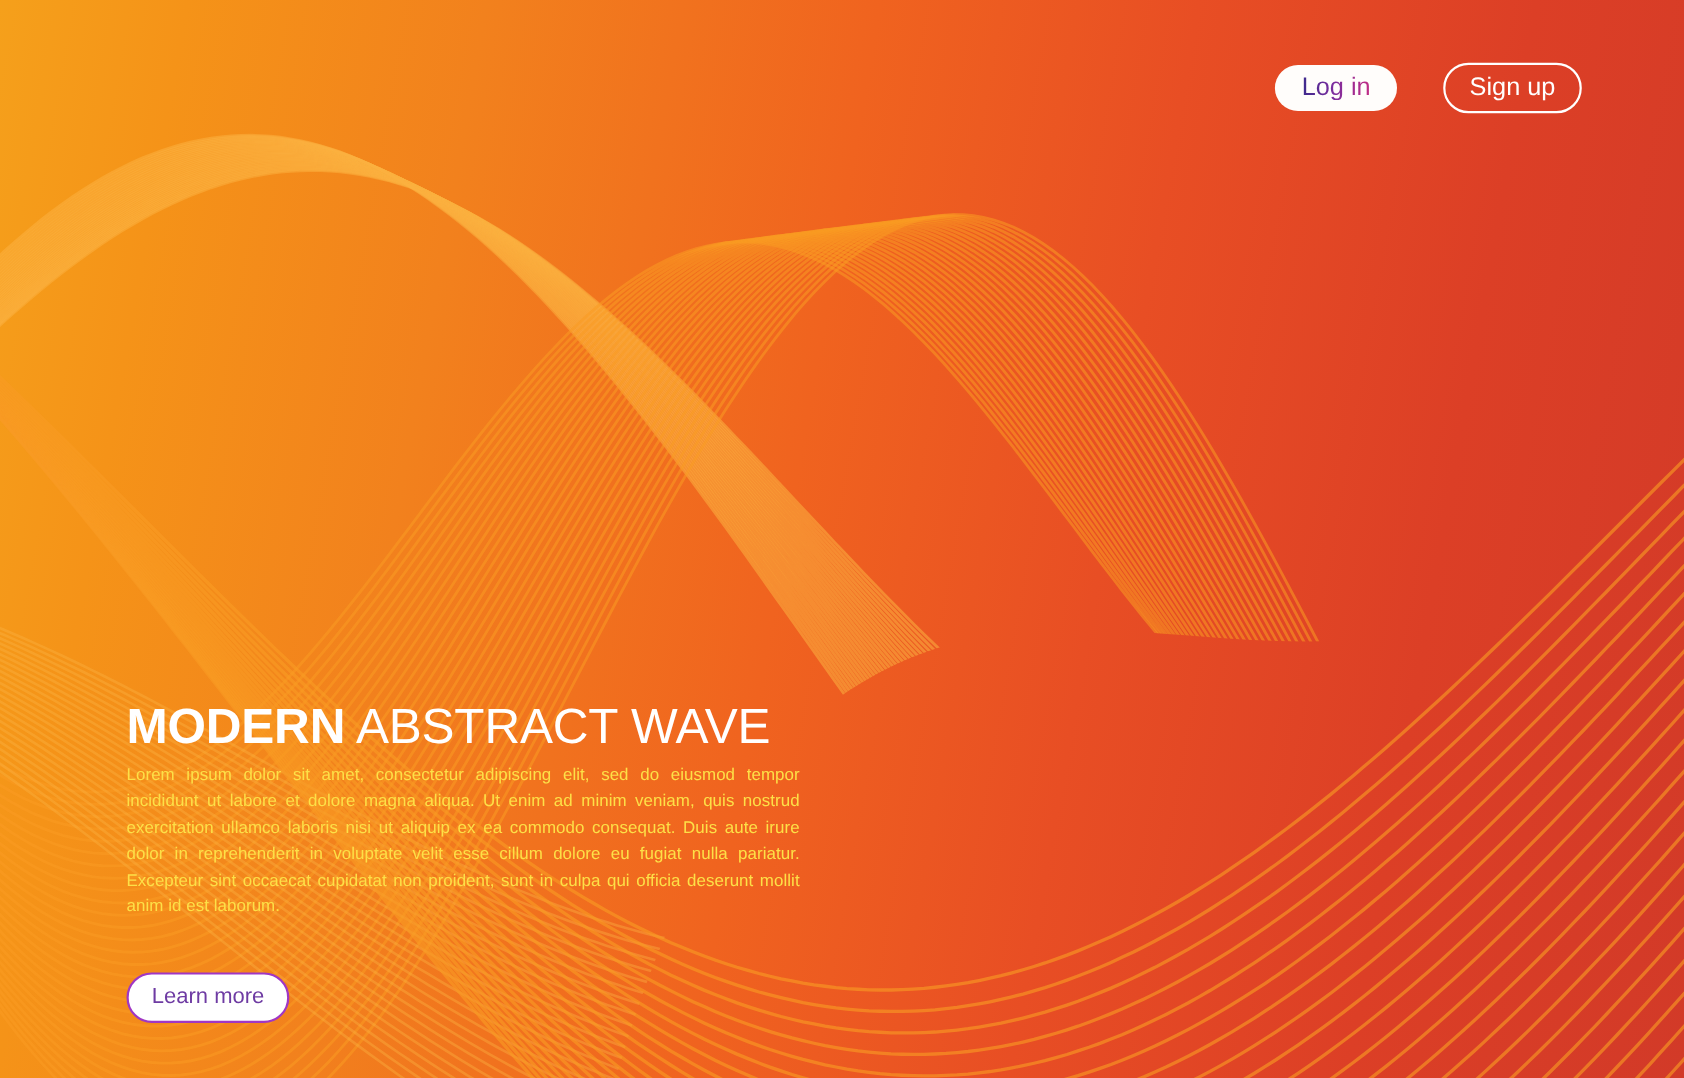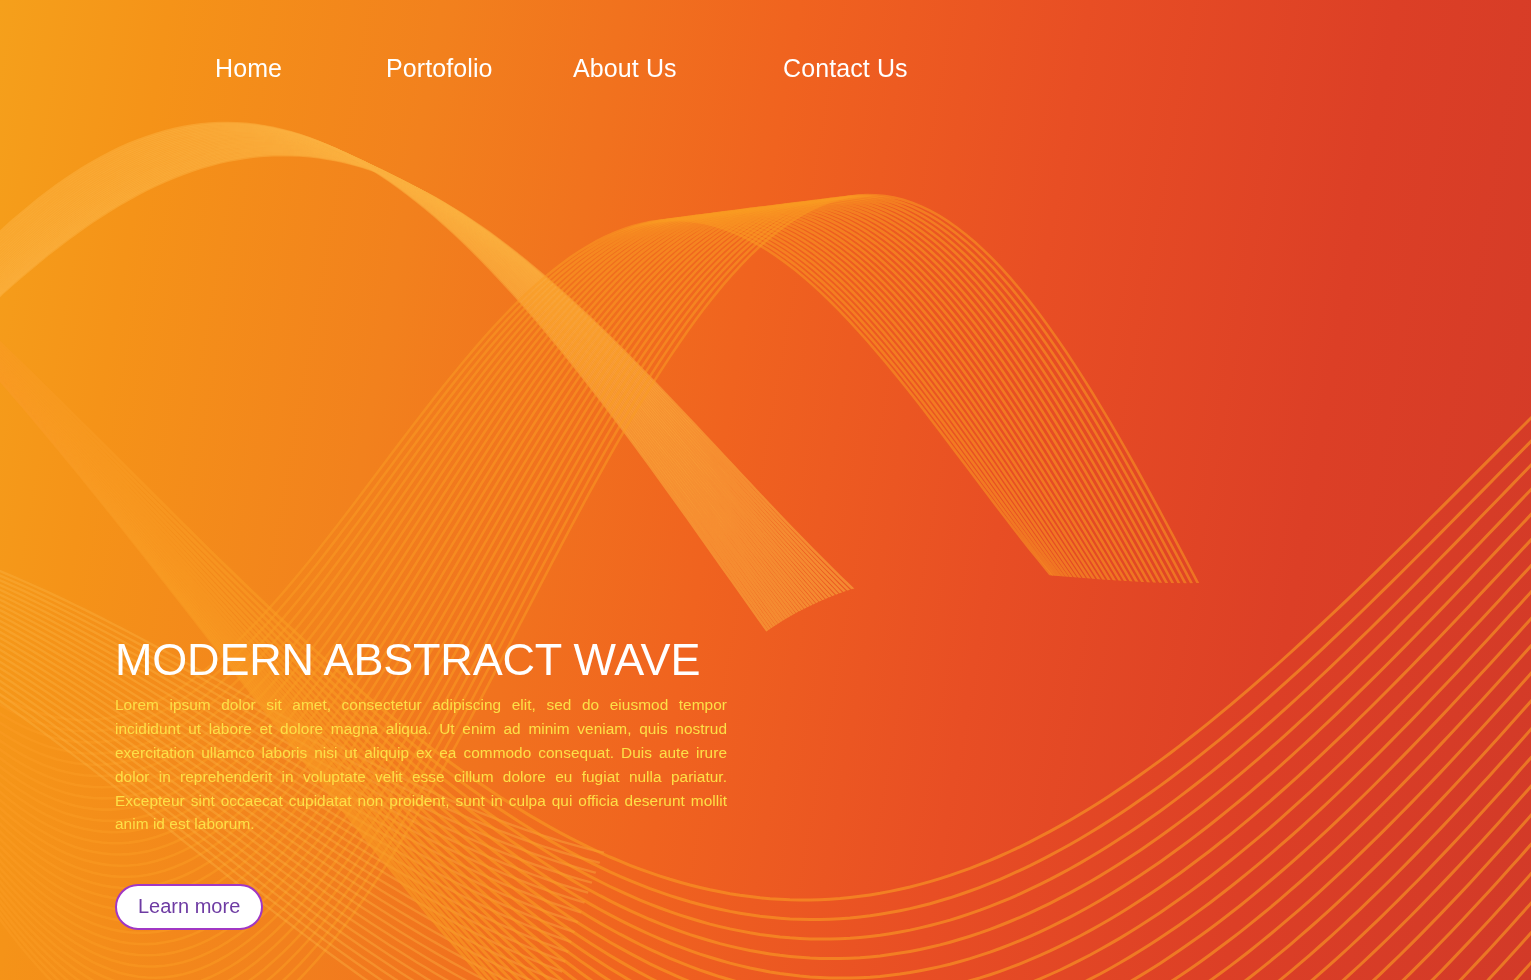--- a/index.html
+++ b/index.html
@@ -121,21 +121,21 @@
     width: 612px;
   }
   #hero-title {
     margin: 0;
     color: #FFFFFF;
     font-size: 45px;
     line-height: 1.06;
     letter-spacing: -0.2px;
     white-space: nowrap;
   }
-  #hero-title .t-bold   { font-weight: 400; }
+  #hero-title .t-bold   { font-weight: 700; }
   #hero-title .t-light  { font-weight: 400; }
 
   #hero-paragraph {
     margin: 9px 0 0 0;
     width: 612px;
     color: #fde047;
     font-size: 15.4px;
     line-height: 1.555;
     text-align: justify;
     letter-spacing: 0.05px;
@@ -280,35 +280,29 @@
         <path d="M-60.0,311.8L-50.0,322.3L-40.0,332.9L-30.0,343.7L-20.0,354.6L-10.0,365.6L0.0,376.7L10.0,387.9L20.0,399.2L30.0,410.6L40.0,422.1L50.0,433.7L60.0,445.4L70.0,457.1L80.0,468.9L90.0,480.8L100.0,492.8L110.0,504.8L120.0,516.8L130.0,528.9L140.0,541.1L150.0,553.2L160.0,565.5L170.0,577.7L180.0,589.9L190.0,602.2L200.0,614.5L210.0,626.7L220.0,639.0L230.0,651.3L240.0,663.5L250.0,675.8L260.0,688.0L270.0,700.2L280.0,712.3L290.0,724.4L300.0,736.5L310.0,748.5L320.0,760.5L330.0,772.4L340.0,784.2L350.0,796.0L360.0,807.7L370.0,819.3L380.0,830.8L390.0,842.3L400.0,853.6L410.0,864.8L420.0,876.0L430.0,887.0L440.0,897.9L450.0,908.7L460.0,919.4L470.0,929.9L480.0,940.3L490.0,950.6L500.0,960.7L510.0,970.7L520.0,980.5L530.0,990.2L540.0,999.7L550.0,1009.1L560.0,1018.3L570.0,1027.3L580.0,1036.1L590.0,1044.8L600.0,1053.3L610.0,1061.6L620.0,1069.7L630.0,1077.6L640.0,1085.3L650.0,1092.8L660.0,1100.1L670.0,1107.2L680.0,1114.1L690.0,1120.8L700.0,1127.2L710.0,1133.5L720.0,1139.5L730.0,1145.3L740.0,1150.9L750.0,1156.2L760.0,1161.3L770.0,1166.2L780.0,1170.8L790.0,1175.2L800.0,1179.4L810.0,1183.3L820.0,1187.0L830.0,1190.5L840.0,1193.6L850.0,1196.6L860.0,1199.3L870.0,1201.7L880.0,1203.9L890.0,1205.9L900.0,1207.6L910.0,1209.0L920.0,1210.2L930.0,1211.1L940.0,1211.8L950.0,1212.2L960.0,1212.4L970.0,1212.3L980.0,1211.9L990.0,1211.3L1000.0,1210.5L1010.0,1209.4L1020.0,1208.0L1030.0,1206.4L1040.0,1204.5L1050.0,1202.4L1060.0,1200.0L1070.0,1197.4L1080.0,1194.5L1090.0,1191.4L1100.0,1188.0L1110.0,1184.4L1120.0,1180.6L1130.0,1176.5L1140.0,1172.1L1150.0,1167.6L1160.0,1162.8L1170.0,1157.7L1180.0,1152.4L1190.0,1146.9L1200.0,1141.2L1210.0,1135.2L1220.0,1129.1L1230.0,1122.7L1240.0,1116.0L1250.0,1109.2L1260.0,1102.2L1270.0,1094.9L1280.0,1087.5L1290.0,1079.8L1300.0,1072.0L1310.0,1063.9L1320.0,1055.7L1330.0,1047.3L1340.0,1038.7L1350.0,1029.9L1360.0,1020.9L1370.0,1011.8L1380.0,1002.5L1390.0,993.0L1400.0,983.4L1410.0,973.6L1420.0,963.6L1430.0,953.6L1440.0,943.3L1450.0,933.0L1460.0,922.5L1470.0,911.8L1480.0,901.1L1490.0,890.2L1500.0,879.2L1510.0,868.1L1520.0,856.9L1530.0,845.6L1540.0,834.1L1550.0,822.6L1560.0,811.1L1570.0,799.4L1580.0,787.6L1590.0,775.8" fill="none" stroke="#F99B23" stroke-width="3" opacity="0.62" stroke-linecap="round"></path>
         <path d="M-60.0,312.4L-50.0,322.9L-40.0,333.6L-30.0,344.4L-20.0,355.4L-10.0,366.5L0.0,377.6L10.0,388.9L20.0,400.3L30.0,411.8L40.0,423.4L50.0,435.1L60.0,446.8L70.0,458.6L80.0,470.6L90.0,482.5L100.0,494.6L110.0,506.7L120.0,518.8L130.0,531.0L140.0,543.3L150.0,555.6L160.0,567.9L170.0,580.2L180.0,592.6L190.0,605.0L200.0,617.4L210.0,629.8L220.0,642.2L230.0,654.6L240.0,666.9L250.0,679.3L260.0,691.7L270.0,704.0L280.0,716.3L290.0,728.5L300.0,740.8L310.0,752.9L320.0,765.0L330.0,777.1L340.0,789.1L350.0,801.0L360.0,812.9L370.0,824.7L380.0,836.4L390.0,848.0L400.0,859.5L410.0,871.0L420.0,882.3L430.0,893.5L440.0,904.6L450.0,915.6L460.0,926.4L470.0,937.2L480.0,947.8L490.0,958.3L500.0,968.6L510.0,978.8L520.0,988.8L530.0,998.7L540.0,1008.5L550.0,1018.0L560.0,1027.4L570.0,1036.7L580.0,1045.8L590.0,1054.6L600.0,1063.4L610.0,1071.9L620.0,1080.2L630.0,1088.4L640.0,1096.3L650.0,1104.1L660.0,1111.6L670.0,1119.0L680.0,1126.1L690.0,1133.0L700.0,1139.7L710.0,1146.2L720.0,1152.5L730.0,1158.6L740.0,1164.4L750.0,1170.0L760.0,1175.4L770.0,1180.5L780.0,1185.4L790.0,1190.1L800.0,1194.5L810.0,1198.7L820.0,1202.6L830.0,1206.3L840.0,1209.8L850.0,1213.0L860.0,1216.0L870.0,1218.7L880.0,1221.2L890.0,1223.4L900.0,1225.3L910.0,1227.0L920.0,1228.5L930.0,1229.7L940.0,1230.6L950.0,1231.3L960.0,1231.7L970.0,1231.9L980.0,1231.8L990.0,1231.5L1000.0,1230.9L1010.0,1230.0L1020.0,1228.9L1030.0,1227.6L1040.0,1225.9L1050.0,1224.1L1060.0,1221.9L1070.0,1219.6L1080.0,1216.9L1090.0,1214.1L1100.0,1210.9L1110.0,1207.6L1120.0,1204.0L1130.0,1200.1L1140.0,1196.0L1150.0,1191.6L1160.0,1187.1L1170.0,1182.2L1180.0,1177.2L1190.0,1171.9L1200.0,1166.4L1210.0,1160.6L1220.0,1154.6L1230.0,1148.4L1240.0,1142.0L1250.0,1135.4L1260.0,1128.5L1270.0,1121.5L1280.0,1114.2L1290.0,1106.7L1300.0,1099.0L1310.0,1091.1L1320.0,1083.1L1330.0,1074.8L1340.0,1066.3L1350.0,1057.7L1360.0,1048.9L1370.0,1039.9L1380.0,1030.7L1390.0,1021.3L1400.0,1011.8L1410.0,1002.1L1420.0,992.3L1430.0,982.3L1440.0,972.2L1450.0,961.9L1460.0,951.4L1470.0,940.9L1480.0,930.2L1490.0,919.4L1500.0,908.4L1510.0,897.4L1520.0,886.2L1530.0,874.9L1540.0,863.5L1550.0,852.0L1560.0,840.4L1570.0,828.8L1580.0,817.0L1590.0,805.2" fill="none" stroke="#F99B23" stroke-width="3" opacity="0.62" stroke-linecap="round"></path>
         <path d="M-60.0,312.8L-50.0,323.4L-40.0,334.2L-30.0,345.1L-20.0,356.1L-10.0,367.2L0.0,378.5L10.0,389.8L20.0,401.3L30.0,412.8L40.0,424.5L50.0,436.2L60.0,448.1L70.0,460.0L80.0,472.0L90.0,484.1L100.0,496.2L110.0,508.4L120.0,520.6L130.0,533.0L140.0,545.3L150.0,557.7L160.0,570.1L170.0,582.6L180.0,595.0L190.0,607.5L200.0,620.1L210.0,632.6L220.0,645.1L230.0,657.6L240.0,670.1L250.0,682.6L260.0,695.1L270.0,707.6L280.0,720.0L290.0,732.4L300.0,744.8L310.0,757.1L320.0,769.4L330.0,781.6L340.0,793.8L350.0,805.9L360.0,817.9L370.0,829.8L380.0,841.7L390.0,853.5L400.0,865.2L410.0,876.8L420.0,888.3L430.0,899.7L440.0,911.0L450.0,922.2L460.0,933.2L470.0,944.2L480.0,955.0L490.0,965.7L500.0,976.2L510.0,986.6L520.0,996.9L530.0,1007.0L540.0,1016.9L550.0,1026.7L560.0,1036.3L570.0,1045.8L580.0,1055.1L590.0,1064.2L600.0,1073.1L610.0,1081.9L620.0,1090.5L630.0,1098.9L640.0,1107.0L650.0,1115.0L660.0,1122.8L670.0,1130.4L680.0,1137.8L690.0,1145.0L700.0,1151.9L710.0,1158.7L720.0,1165.2L730.0,1171.5L740.0,1177.6L750.0,1183.5L760.0,1189.1L770.0,1194.5L780.0,1199.7L790.0,1204.6L800.0,1209.3L810.0,1213.7L820.0,1218.0L830.0,1221.9L840.0,1225.7L850.0,1229.1L860.0,1232.4L870.0,1235.3L880.0,1238.1L890.0,1240.6L900.0,1242.8L910.0,1244.8L920.0,1246.5L930.0,1247.9L940.0,1249.2L950.0,1250.1L960.0,1250.8L970.0,1251.2L980.0,1251.4L990.0,1251.3L1000.0,1251.0L1010.0,1250.4L1020.0,1249.6L1030.0,1248.5L1040.0,1247.1L1050.0,1245.5L1060.0,1243.6L1070.0,1241.5L1080.0,1239.1L1090.0,1236.5L1100.0,1233.6L1110.0,1230.5L1120.0,1227.1L1130.0,1223.5L1140.0,1219.6L1150.0,1215.5L1160.0,1211.2L1170.0,1206.6L1180.0,1201.7L1190.0,1196.7L1200.0,1191.4L1210.0,1185.8L1220.0,1180.1L1230.0,1174.1L1240.0,1167.9L1250.0,1161.4L1260.0,1154.8L1270.0,1147.9L1280.0,1140.8L1290.0,1133.5L1300.0,1126.0L1310.0,1118.3L1320.0,1110.4L1330.0,1102.3L1340.0,1094.0L1350.0,1085.5L1360.0,1076.8L1370.0,1067.9L1380.0,1058.9L1390.0,1049.7L1400.0,1040.3L1410.0,1030.7L1420.0,1021.0L1430.0,1011.1L1440.0,1001.1L1450.0,990.9L1460.0,980.5L1470.0,970.0L1480.0,959.4L1490.0,948.7L1500.0,937.8L1510.0,926.8L1520.0,915.6L1530.0,904.4L1540.0,893.0L1550.0,881.6L1560.0,870.0L1570.0,858.4L1580.0,846.6L1590.0,834.8" fill="none" stroke="#F99B23" stroke-width="3" opacity="0.62" stroke-linecap="round"></path>
         <path d="M-60.0,313.1L-50.0,323.8L-40.0,334.6L-30.0,345.6L-20.0,356.6L-10.0,367.8L0.0,379.1L10.0,390.6L20.0,402.1L30.0,413.7L40.0,425.5L50.0,437.3L60.0,449.2L70.0,461.2L80.0,473.3L90.0,485.5L100.0,497.7L110.0,510.0L120.0,522.3L130.0,534.7L140.0,547.2L150.0,559.6L160.0,572.2L170.0,584.7L180.0,597.3L190.0,609.9L200.0,622.6L210.0,635.2L220.0,647.8L230.0,660.5L240.0,673.1L250.0,685.8L260.0,698.4L270.0,711.0L280.0,723.6L290.0,736.1L300.0,748.6L310.0,761.1L320.0,773.5L330.0,785.9L340.0,798.2L350.0,810.5L360.0,822.6L370.0,834.8L380.0,846.8L390.0,858.8L400.0,870.6L410.0,882.4L420.0,894.1L430.0,905.7L440.0,917.2L450.0,928.5L460.0,939.8L470.0,950.9L480.0,961.9L490.0,972.8L500.0,983.5L510.0,994.1L520.0,1004.6L530.0,1014.9L540.0,1025.1L550.0,1035.1L560.0,1044.9L570.0,1054.6L580.0,1064.1L590.0,1073.5L600.0,1082.6L610.0,1091.6L620.0,1100.4L630.0,1109.0L640.0,1117.5L650.0,1125.7L660.0,1133.7L670.0,1141.6L680.0,1149.2L690.0,1156.6L700.0,1163.8L710.0,1170.8L720.0,1177.6L730.0,1184.2L740.0,1190.5L750.0,1196.6L760.0,1202.5L770.0,1208.2L780.0,1213.6L790.0,1218.8L800.0,1223.8L810.0,1228.5L820.0,1233.0L830.0,1237.2L840.0,1241.2L850.0,1245.0L860.0,1248.5L870.0,1251.7L880.0,1254.7L890.0,1257.5L900.0,1260.0L910.0,1262.2L920.0,1264.2L930.0,1265.9L940.0,1267.4L950.0,1268.6L960.0,1269.6L970.0,1270.3L980.0,1270.8L990.0,1270.9L1000.0,1270.9L1010.0,1270.6L1020.0,1270.0L1030.0,1269.1L1040.0,1268.0L1050.0,1266.7L1060.0,1265.1L1070.0,1263.2L1080.0,1261.1L1090.0,1258.7L1100.0,1256.1L1110.0,1253.2L1120.0,1250.1L1130.0,1246.7L1140.0,1243.1L1150.0,1239.2L1160.0,1235.1L1170.0,1230.7L1180.0,1226.1L1190.0,1221.3L1200.0,1216.2L1210.0,1210.9L1220.0,1205.3L1230.0,1199.6L1240.0,1193.6L1250.0,1187.3L1260.0,1180.9L1270.0,1174.2L1280.0,1167.3L1290.0,1160.2L1300.0,1152.9L1310.0,1145.4L1320.0,1137.6L1330.0,1129.7L1340.0,1121.5L1350.0,1113.2L1360.0,1104.7L1370.0,1096.0L1380.0,1087.1L1390.0,1078.0L1400.0,1068.7L1410.0,1059.3L1420.0,1049.7L1430.0,1039.9L1440.0,1030.0L1450.0,1019.9L1460.0,1009.7L1470.0,999.3L1480.0,988.8L1490.0,978.1L1500.0,967.3L1510.0,956.3L1520.0,945.3L1530.0,934.1L1540.0,922.8L1550.0,911.3L1560.0,899.8L1570.0,888.2L1580.0,876.4L1590.0,864.6" fill="none" stroke="#F99B23" stroke-width="3" opacity="0.62" stroke-linecap="round"></path>
         <path d="M-60.0,313.4L-50.0,324.1L-40.0,335.0L-30.0,346.0L-20.0,357.1L-10.0,368.3L0.0,379.7L10.0,391.2L20.0,402.8L30.0,414.5L40.0,426.3L50.0,438.2L60.0,450.2L70.0,462.3L80.0,474.4L90.0,486.7L100.0,499.0L110.0,511.4L120.0,523.8L130.0,536.3L140.0,548.8L150.0,561.4L160.0,574.1L170.0,586.7L180.0,599.4L190.0,612.1L200.0,624.9L210.0,637.6L220.0,650.4L230.0,663.2L240.0,675.9L250.0,688.7L260.0,701.4L270.0,714.2L280.0,726.9L290.0,739.6L300.0,752.2L310.0,764.8L320.0,777.4L330.0,789.9L340.0,802.4L350.0,814.8L360.0,827.2L370.0,839.4L380.0,851.6L390.0,863.8L400.0,875.8L410.0,887.8L420.0,899.6L430.0,911.4L440.0,923.0L450.0,934.6L460.0,946.0L470.0,957.4L480.0,968.6L490.0,979.6L500.0,990.6L510.0,1001.4L520.0,1012.1L530.0,1022.6L540.0,1033.0L550.0,1043.2L560.0,1053.2L570.0,1063.1L580.0,1072.9L590.0,1082.4L600.0,1091.8L610.0,1101.1L620.0,1110.1L630.0,1118.9L640.0,1127.6L650.0,1136.1L660.0,1144.4L670.0,1152.4L680.0,1160.3L690.0,1168.0L700.0,1175.4L710.0,1182.7L720.0,1189.7L730.0,1196.5L740.0,1203.1L750.0,1209.5L760.0,1215.7L770.0,1221.6L780.0,1227.3L790.0,1232.7L800.0,1238.0L810.0,1242.9L820.0,1247.7L830.0,1252.2L840.0,1256.5L850.0,1260.5L860.0,1264.2L870.0,1267.8L880.0,1271.0L890.0,1274.1L900.0,1276.8L910.0,1279.3L920.0,1281.6L930.0,1283.6L940.0,1285.4L950.0,1286.9L960.0,1288.1L970.0,1289.1L980.0,1289.8L990.0,1290.3L1000.0,1290.5L1010.0,1290.4L1020.0,1290.1L1030.0,1289.5L1040.0,1288.7L1050.0,1287.6L1060.0,1286.3L1070.0,1284.7L1080.0,1282.8L1090.0,1280.7L1100.0,1278.3L1110.0,1275.7L1120.0,1272.8L1130.0,1269.7L1140.0,1266.3L1150.0,1262.7L1160.0,1258.8L1170.0,1254.7L1180.0,1250.3L1190.0,1245.7L1200.0,1240.9L1210.0,1235.8L1220.0,1230.5L1230.0,1224.9L1240.0,1219.1L1250.0,1213.1L1260.0,1206.9L1270.0,1200.4L1280.0,1193.7L1290.0,1186.8L1300.0,1179.7L1310.0,1172.3L1320.0,1164.8L1330.0,1157.0L1340.0,1149.1L1350.0,1140.9L1360.0,1132.5L1370.0,1124.0L1380.0,1115.2L1390.0,1106.3L1400.0,1097.2L1410.0,1087.9L1420.0,1078.4L1430.0,1068.8L1440.0,1059.0L1450.0,1049.0L1460.0,1038.9L1470.0,1028.6L1480.0,1018.2L1490.0,1007.6L1500.0,996.9L1510.0,986.0L1520.0,975.0L1530.0,963.9L1540.0,952.6L1550.0,941.2L1560.0,929.8L1570.0,918.2L1580.0,906.4L1590.0,894.6" fill="none" stroke="#F99B23" stroke-width="3" opacity="0.62" stroke-linecap="round"></path>
         <path d="M-60.0,313.5L-50.0,324.3L-40.0,335.2L-30.0,346.2L-20.0,357.4L-10.0,368.7L0.0,380.2L10.0,391.7L20.0,403.4L30.0,415.1L40.0,427.0L50.0,439.0L60.0,451.0L70.0,463.2L80.0,475.4L90.0,487.8L100.0,500.1L110.0,512.6L120.0,525.1L130.0,537.7L140.0,550.3L150.0,563.0L160.0,575.8L170.0,588.5L180.0,601.3L190.0,614.2L200.0,627.0L210.0,639.9L220.0,652.8L230.0,665.6L240.0,678.5L250.0,691.4L260.0,704.3L270.0,717.1L280.0,730.0L290.0,742.8L300.0,755.6L310.0,768.4L320.0,781.1L330.0,793.7L340.0,806.4L350.0,818.9L360.0,831.4L370.0,843.9L380.0,856.2L390.0,868.5L400.0,880.7L410.0,892.9L420.0,904.9L430.0,916.8L440.0,928.7L450.0,940.4L460.0,952.0L470.0,963.6L480.0,974.9L490.0,986.2L500.0,997.4L510.0,1008.4L520.0,1019.2L530.0,1030.0L540.0,1040.5L550.0,1051.0L560.0,1061.3L570.0,1071.4L580.0,1081.3L590.0,1091.1L600.0,1100.7L610.0,1110.2L620.0,1119.5L630.0,1128.5L640.0,1137.4L650.0,1146.1L660.0,1154.7L670.0,1163.0L680.0,1171.1L690.0,1179.0L700.0,1186.7L710.0,1194.2L720.0,1201.5L730.0,1208.6L740.0,1215.4L750.0,1222.1L760.0,1228.5L770.0,1234.7L780.0,1240.6L790.0,1246.3L800.0,1251.8L810.0,1257.1L820.0,1262.1L830.0,1266.8L840.0,1271.4L850.0,1275.7L860.0,1279.7L870.0,1283.5L880.0,1287.0L890.0,1290.3L900.0,1293.4L910.0,1296.2L920.0,1298.7L930.0,1301.0L940.0,1303.0L950.0,1304.8L960.0,1306.3L970.0,1307.6L980.0,1308.6L990.0,1309.3L1000.0,1309.8L1010.0,1310.0L1020.0,1309.9L1030.0,1309.6L1040.0,1309.1L1050.0,1308.3L1060.0,1307.2L1070.0,1305.8L1080.0,1304.2L1090.0,1302.4L1100.0,1300.3L1110.0,1297.9L1120.0,1295.3L1130.0,1292.4L1140.0,1289.3L1150.0,1285.9L1160.0,1282.3L1170.0,1278.4L1180.0,1274.3L1190.0,1269.9L1200.0,1265.3L1210.0,1260.5L1220.0,1255.4L1230.0,1250.1L1240.0,1244.5L1250.0,1238.7L1260.0,1232.7L1270.0,1226.4L1280.0,1219.9L1290.0,1213.2L1300.0,1206.3L1310.0,1199.2L1320.0,1191.8L1330.0,1184.3L1340.0,1176.5L1350.0,1168.5L1360.0,1160.3L1370.0,1151.9L1380.0,1143.4L1390.0,1134.6L1400.0,1125.6L1410.0,1116.5L1420.0,1107.2L1430.0,1097.7L1440.0,1088.0L1450.0,1078.1L1460.0,1068.1L1470.0,1058.0L1480.0,1047.6L1490.0,1037.1L1500.0,1026.5L1510.0,1015.7L1520.0,1004.8L1530.0,993.8L1540.0,982.6L1550.0,971.3L1560.0,959.8L1570.0,948.3L1580.0,936.6L1590.0,924.9" fill="none" stroke="#F99B23" stroke-width="3" opacity="0.62" stroke-linecap="round"></path>
       </g>
   </svg>
 
   <nav id="nav">
-    <div id="nav-links">
-      <div class="nav-item" id="nav-item-home">
-        <a class="nav-link">Home</a>
-      </div>
-      <div class="nav-item" id="nav-item-portfolio">
-        <a class="nav-link">Portofolio</a>
-      </div>
-      <div class="nav-item" id="nav-item-about">
-        <a class="nav-link">About Us</a>
-      </div>
-      <div class="nav-item" id="nav-item-contact">
-        <a class="nav-link">Contact Us</a>
-      </div>
+
+    <div id="nav-actions">
+      <button id="login-button">
+        <span class="grad-text">Log in</span>
+      </button>
+      <button id="signup-button">
+        <span>Sign up</span>
+      </button>
     </div>
-
   </nav>
 
   <div id="hero">
     <h1 id="hero-title"><span class="t-bold">MODERN</span><span class="t-light"> ABSTRACT WAVE</span></h1>
 
     <p id="hero-paragraph">Lorem ipsum dolor sit amet, consectetur adipiscing elit, sed do eiusmod tempor incididunt ut labore et dolore magna aliqua. Ut enim ad minim veniam, quis nostrud exercitation ullamco laboris nisi ut aliquip ex ea commodo consequat. Duis aute irure dolor in reprehenderit in voluptate velit esse cillum dolore eu fugiat nulla pariatur. Excepteur sint occaecat cupidatat non proident, sunt in culpa qui officia deserunt mollit anim id est laborum.</p>
 
     <button id="learn-more-button">
       <span>Learn more</span>
     </button>

